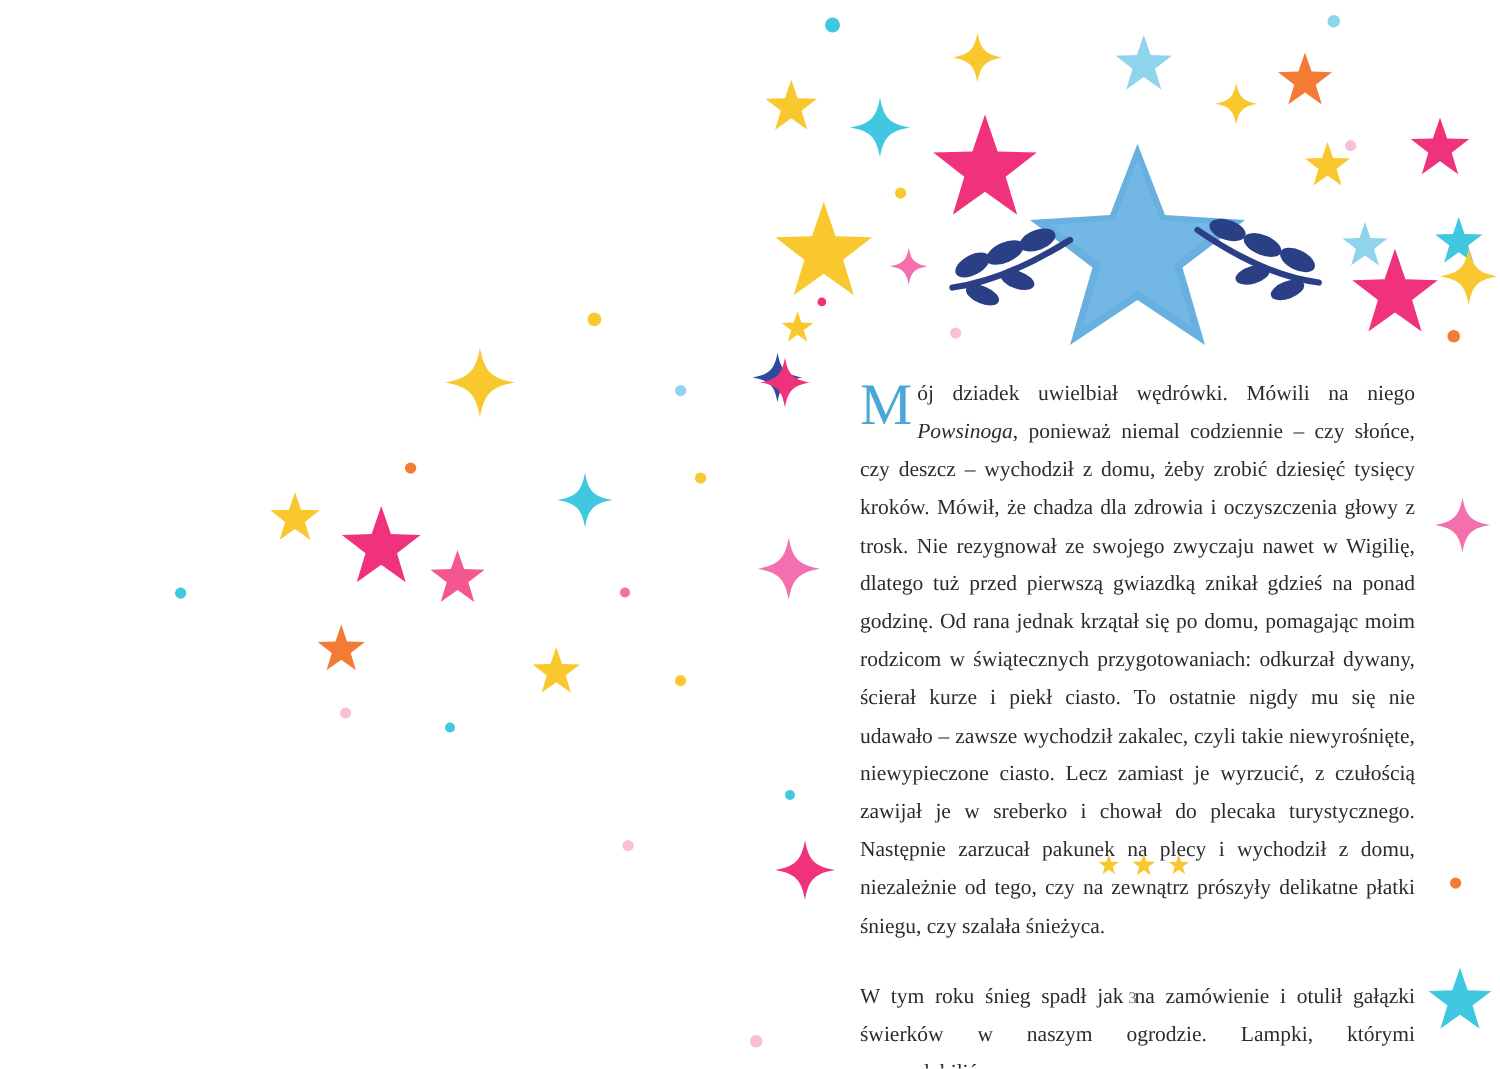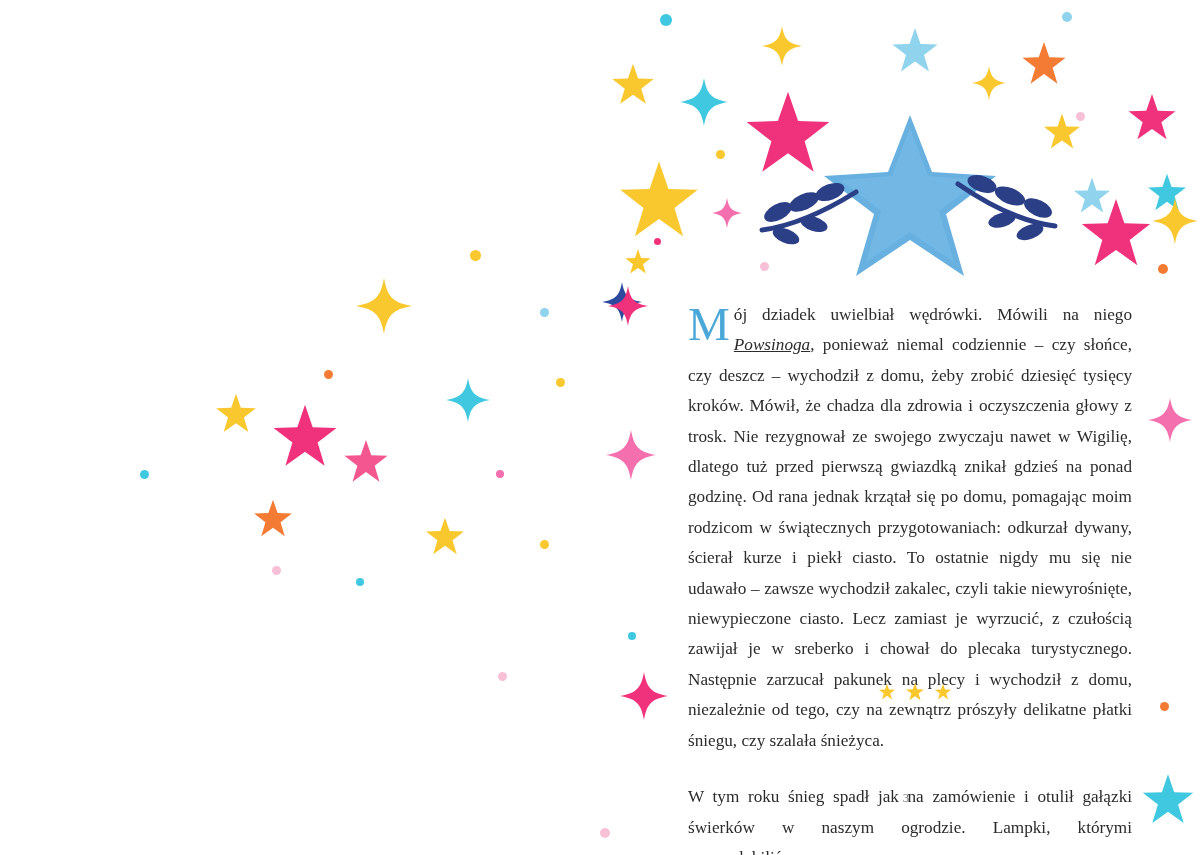--- a/index.html
+++ b/index.html
@@ -58,21 +58,20 @@
     float: left;
     font-family: "Liberation Serif", serif;
     font-size: 47px;
     line-height: 40px;
     color: #4aa8d8;
     padding: 2px 4px 0 0;
     margin-top: 2px;
   }
   .ital {
     font-style: italic;
-    text-decoration: underline;
   }
 
   
   .divider-stars {
     position: absolute;
     left: 878px;
     top: 682px;
     display: flex;
     gap: 9px;
     align-items: center;

